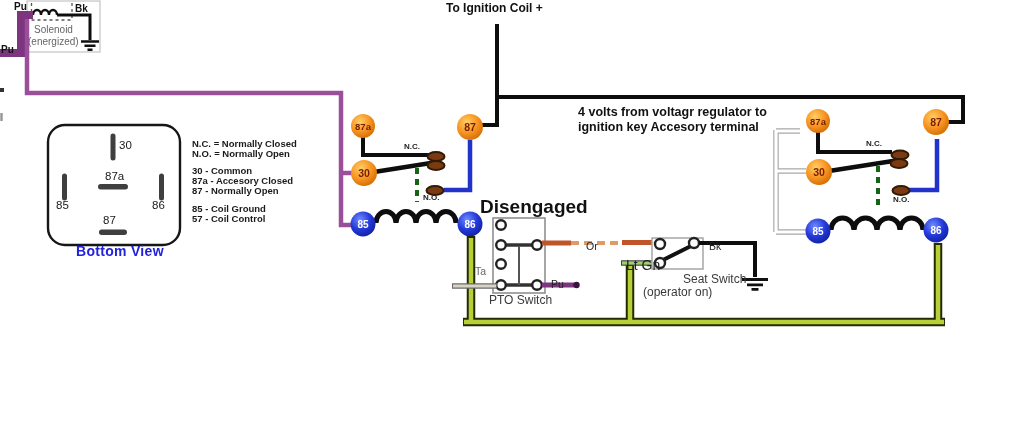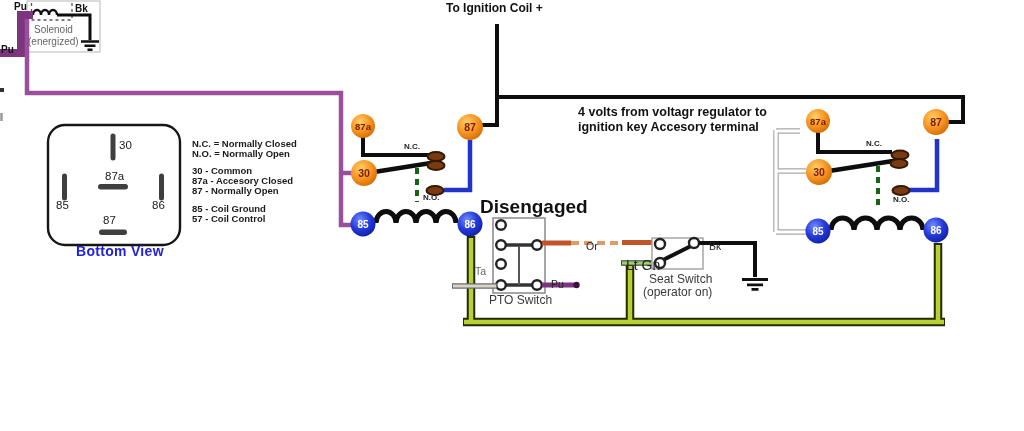--- a/index.html
+++ b/index.html
@@ -195,16 +195,16 @@
   <div class="txt ncno" style="left:866px;top:140px;">N.C.</div>
   <div class="txt ncno" style="left:893px;top:196px;">N.O.</div>
 
   <div class="txt" style="left:480px;top:197px;font-size:19px;font-weight:bold;text-align:center;">Disengaged</div>
   <div class="txt plain12" style="left:489px;top:294px;">PTO Switch</div>
   <div class="txt wirelbl" style="left:586px;top:228px;">Or</div>
   <div class="txt wirelbl" style="left:626px;top:245px;font-size:14px;">Lt Gn</div>
   <div class="txt wirelbl" style="left:709px;top:228px;">Bk</div>
   <div class="txt wirelbl" style="left:551px;top:266px;">Pu</div>
   <div class="txt gray" style="left:475px;top:266px;font-size:10.5px;text-align:center;">Ta</div>
-  <div class="txt plain12" style="left:649px;top:273px;">Seat Switch</div>
+  <div class="txt plain12" style="left:683px;top:273px;">Seat Switch</div>
   <div class="txt plain12" style="left:643px;top:286px;">(operator on)</div>
 
 </div>
 
 </body></html>

